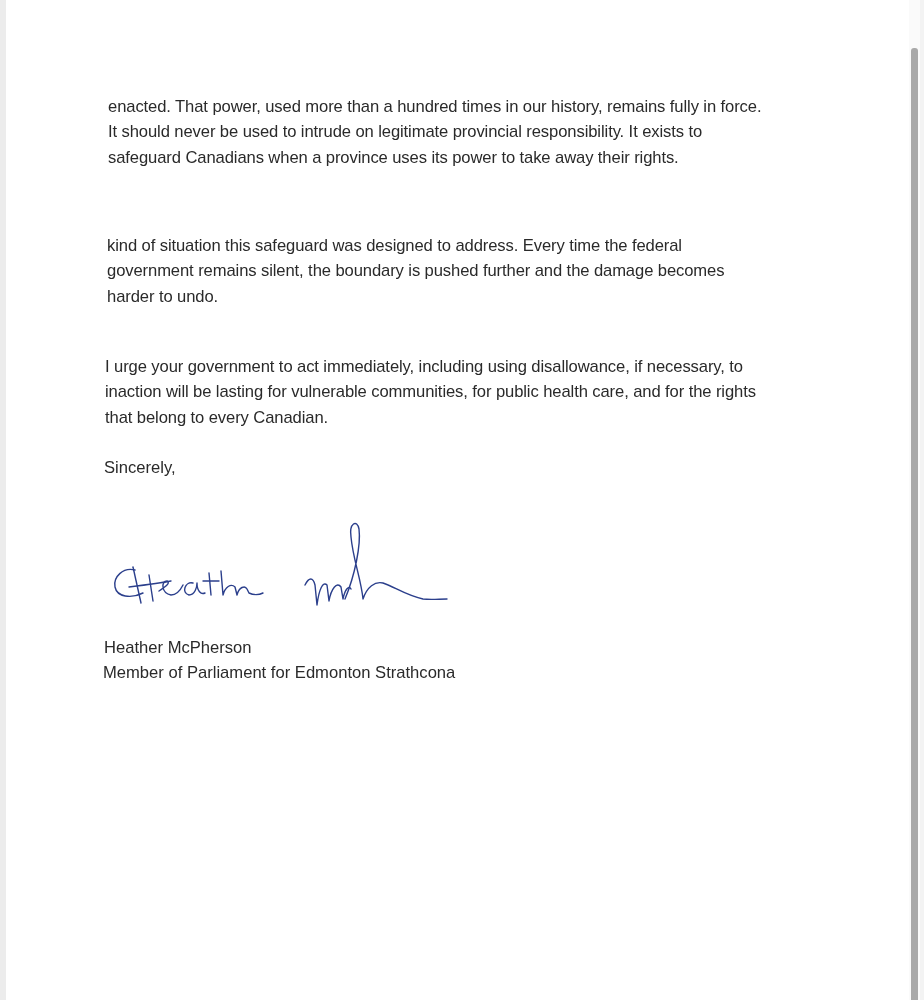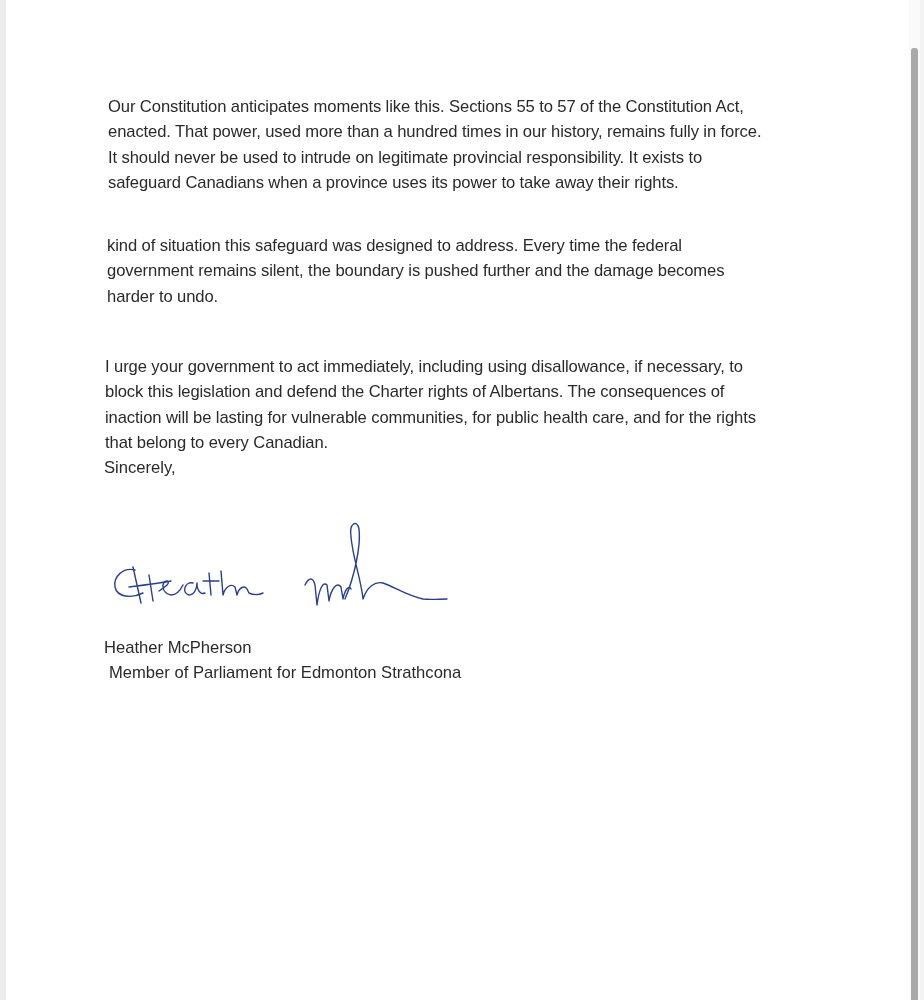--- a/index.html
+++ b/index.html
@@ -18,46 +18,44 @@
     position: absolute; left: 107px; width: 700px;
     font-size: 16.6px; line-height: 25.3px; margin: 0;
     letter-spacing: -0.1px;
   }
   .p1 { top: 94px; left: 108px; }
   .p2 { top: 233px; }
   .p3 { top: 354px; left: 105px; }
   .closing { position: absolute; left: 104px; top: 458px; font-size: 16.6px; margin: 0; }
   .signature { position: absolute; left: 105px; top: 515px; width: 350px; height: 100px; }
   .sig-name { position: absolute; left: 103px; top: 637px; font-size: 16.6px; margin: 1px; }
-  .sig-title { position: absolute; left: 109px; top: 663px; font-size: 16.6px; margin: 0; }
+  .sig-title { position: absolute; left: 103px; top: 663px; font-size: 16.6px; margin: 0; }
   .line { display: block; white-space: nowrap; }
 </style>
 </head>
 <body>
 
 <div class="left-edge"></div>
 
 <div class="page">
 
   <p class="para p1">
-    <span class="line">Our Constitution anticipates moments like this. Sections 55 to 57 of the Constitution Act,</span>
     <span class="line">enacted. That power, used more than a hundred times in our history, remains fully in force.</span>
     <span class="line">It should never be used to intrude on legitimate provincial responsibility. It exists to</span>
     <span class="line">safeguard Canadians when a province uses its power to take away their rights.</span>
   </p>
 
   <p class="para p2">
     <span class="line">kind of situation this safeguard was designed to address. Every time the federal</span>
     <span class="line">government remains silent, the boundary is pushed further and the damage becomes</span>
     <span class="line">harder to undo.</span>
   </p>
 
   <p class="para p3">
     <span class="line">I urge your government to act immediately, including using disallowance, if necessary, to</span>
-    <span class="line">block this legislation and defend the Charter rights of Albertans. The consequences of</span>
     <span class="line">inaction will be lasting for vulnerable communities, for public health care, and for the rights</span>
     <span class="line">that belong to every Canadian.</span>
   </p>
 
   <p class="closing">Sincerely,</p>
 
   <svg class="signature" viewBox="0 0 350 100" fill="none" stroke="#2b3f8c" stroke-width="1.4" stroke-linecap="round" stroke-linejoin="round">
 
     <path d="M30 55 C18 52 8 62 10 72 C12 82 26 84 38 78"></path>
     <path d="M28 52 L36 88"></path>

